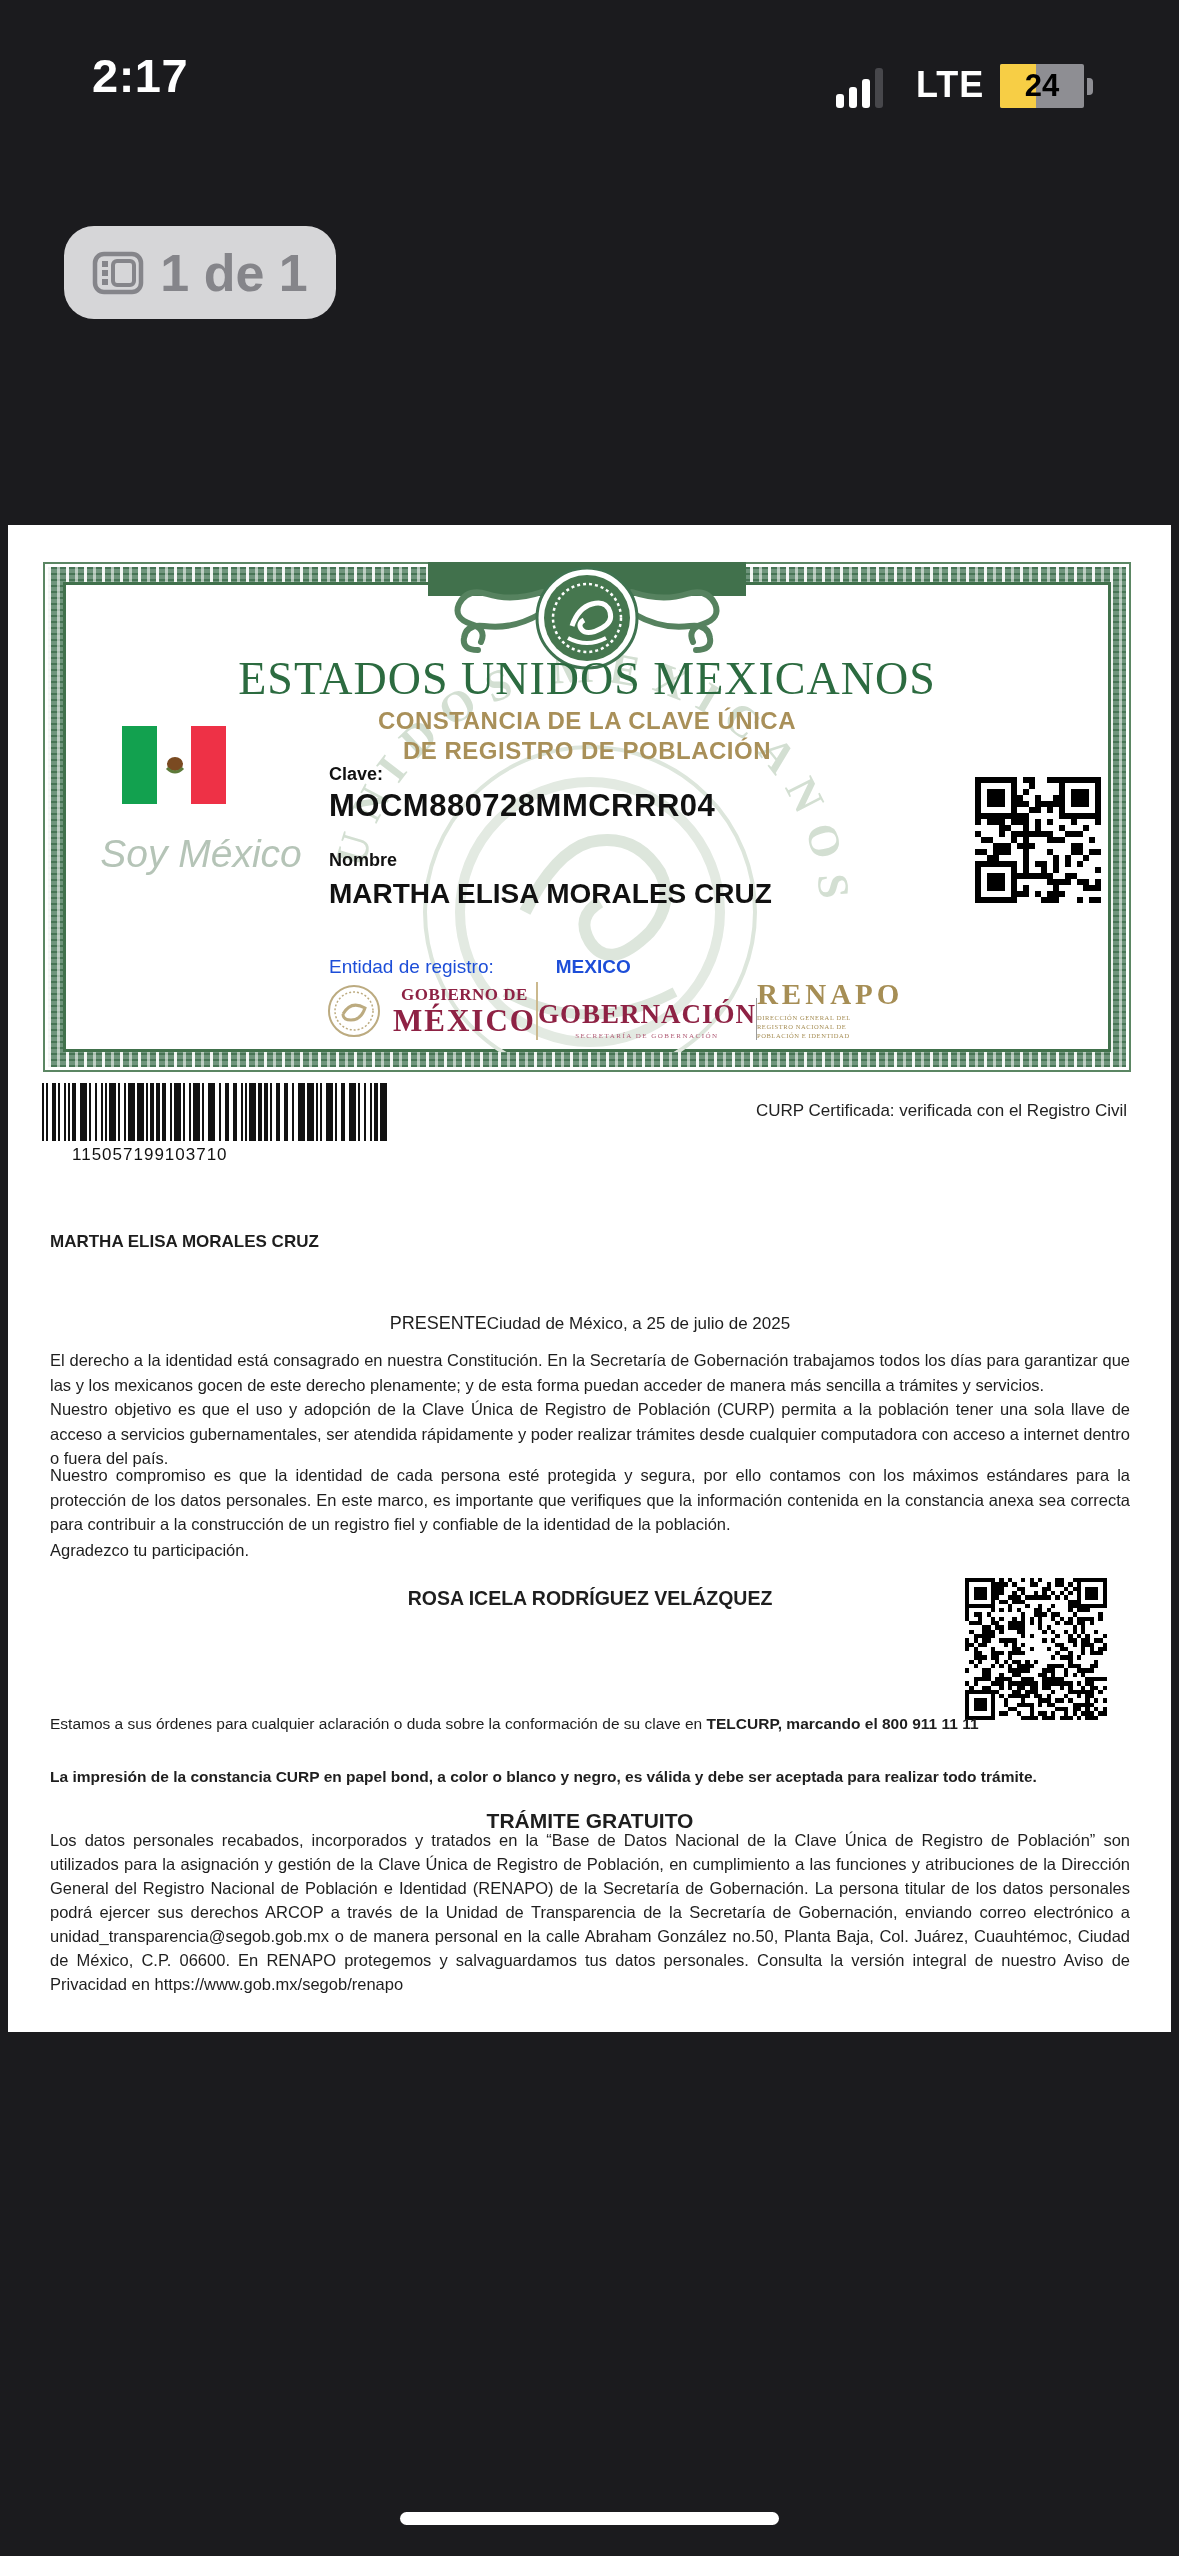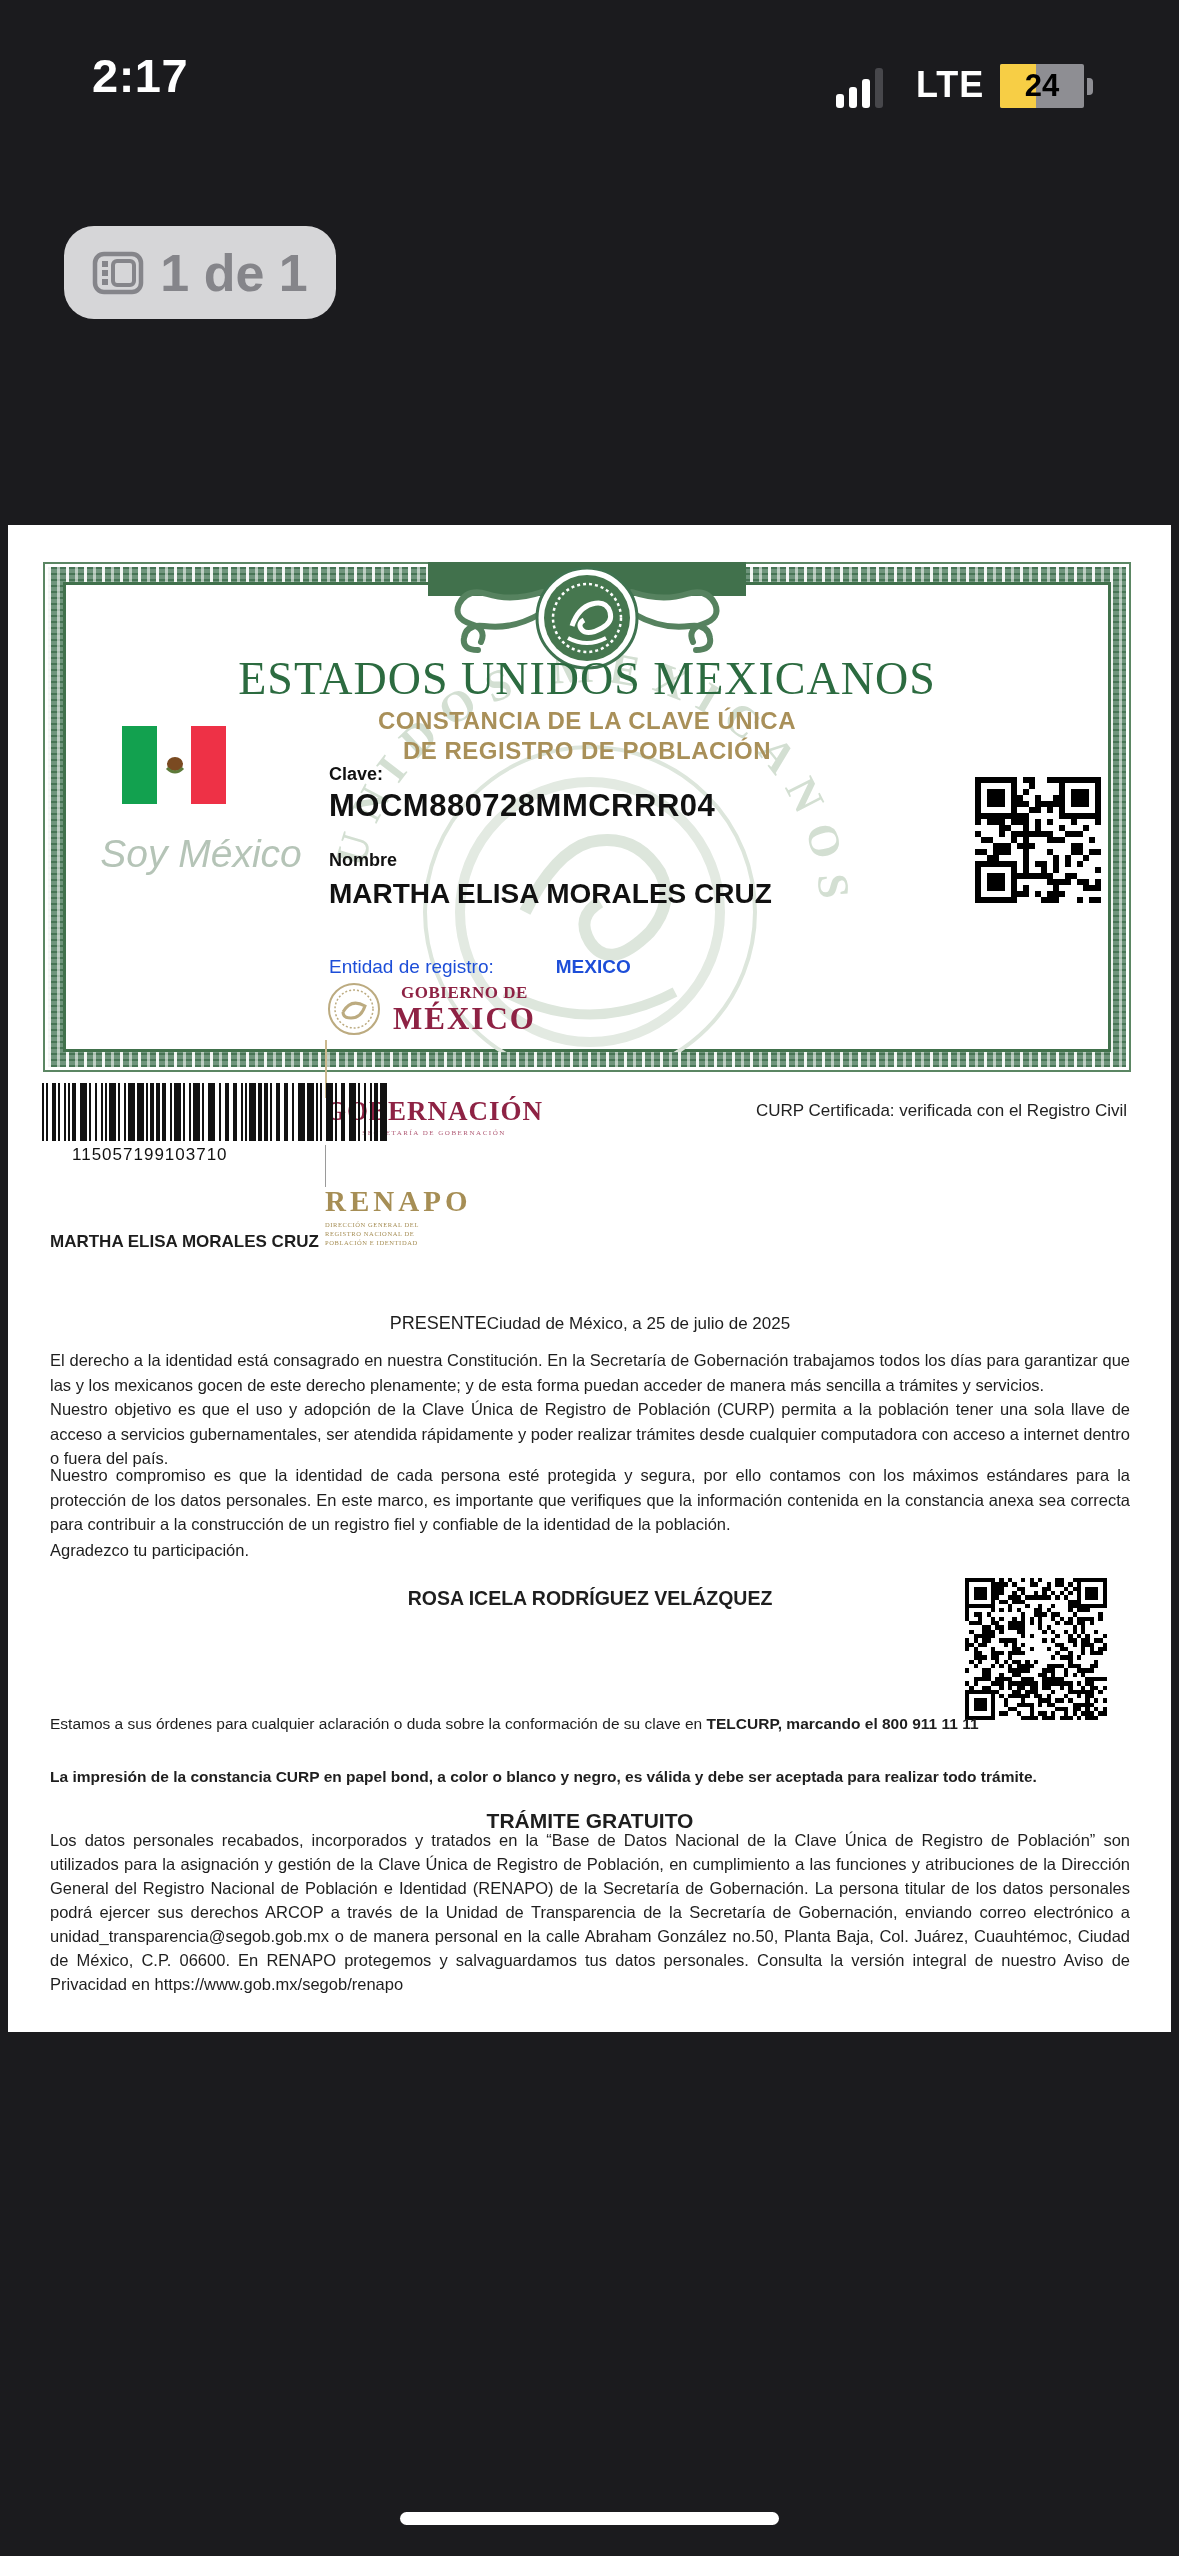--- a/index.html
+++ b/index.html
@@ -50,21 +50,21 @@
   .flag div{flex:1}
   .flag .fg{background:#12a14f}.flag .fw{background:#fff}.flag .fr{background:#ee3146}
   .flag-emblem{left:118px;top:190px;width:24px;height:22px;}
   .soy{left:36px;top:268px;width:240px;text-align:center;font-style:italic;font-size:39px;color:#b5c4b7;}
   .f-label{left:284px;font-size:18px;font-weight:700;color:#111;}
   .f-big{left:284px;font-weight:700;color:#111;}
   .lbl-clave{top:200px}.val-clave{top:224px;font-size:31px;letter-spacing:.5px;}
   .lbl-nombre{top:286px}.val-nombre{top:314px;font-size:28px;}
   .f-entidad{left:284px;top:392px;font-size:19px;color:#1d4ed8;}
   .f-entidad .ent-val{font-weight:700;margin-left:62px;}
-  .logos{left:280px;top:416px;display:flex;align-items:flex-start;flex-direction:column;}
+  .logos{left:280px;top:416px;display:flex;align-items:flex-end;}
   .logo-gob{display:flex;align-items:center;gap:10px;}
   .gob-txt{font-family:"Liberation Serif","DejaVu Serif",serif;color:#8e2244;font-weight:700;line-height:1;text-align:center;}
   .gob-l1{font-size:17px;letter-spacing:.5px;}
   .gob-l2{font-size:31px;letter-spacing:2px;margin-top:2px;}
   .logo-div{width:2px;height:58px;background:#cbb98e;margin-top:2px;}
   .logo-sego{text-align:center;font-family:"Liberation Serif","DejaVu Serif",serif;}
   .sego-name{font-size:27px;font-weight:700;color:#8e2244;letter-spacing:1px;line-height:1;}
   .sego-cap{font-size:7px;color:#b05b75;letter-spacing:1.5px;margin-top:4px;}
   .logo-div2{width:1px;height:42px;background:#9a9a9a;margin-top:8px;}
   .logo-renapo{text-align:left;font-family:"Liberation Serif","DejaVu Serif",serif;}

